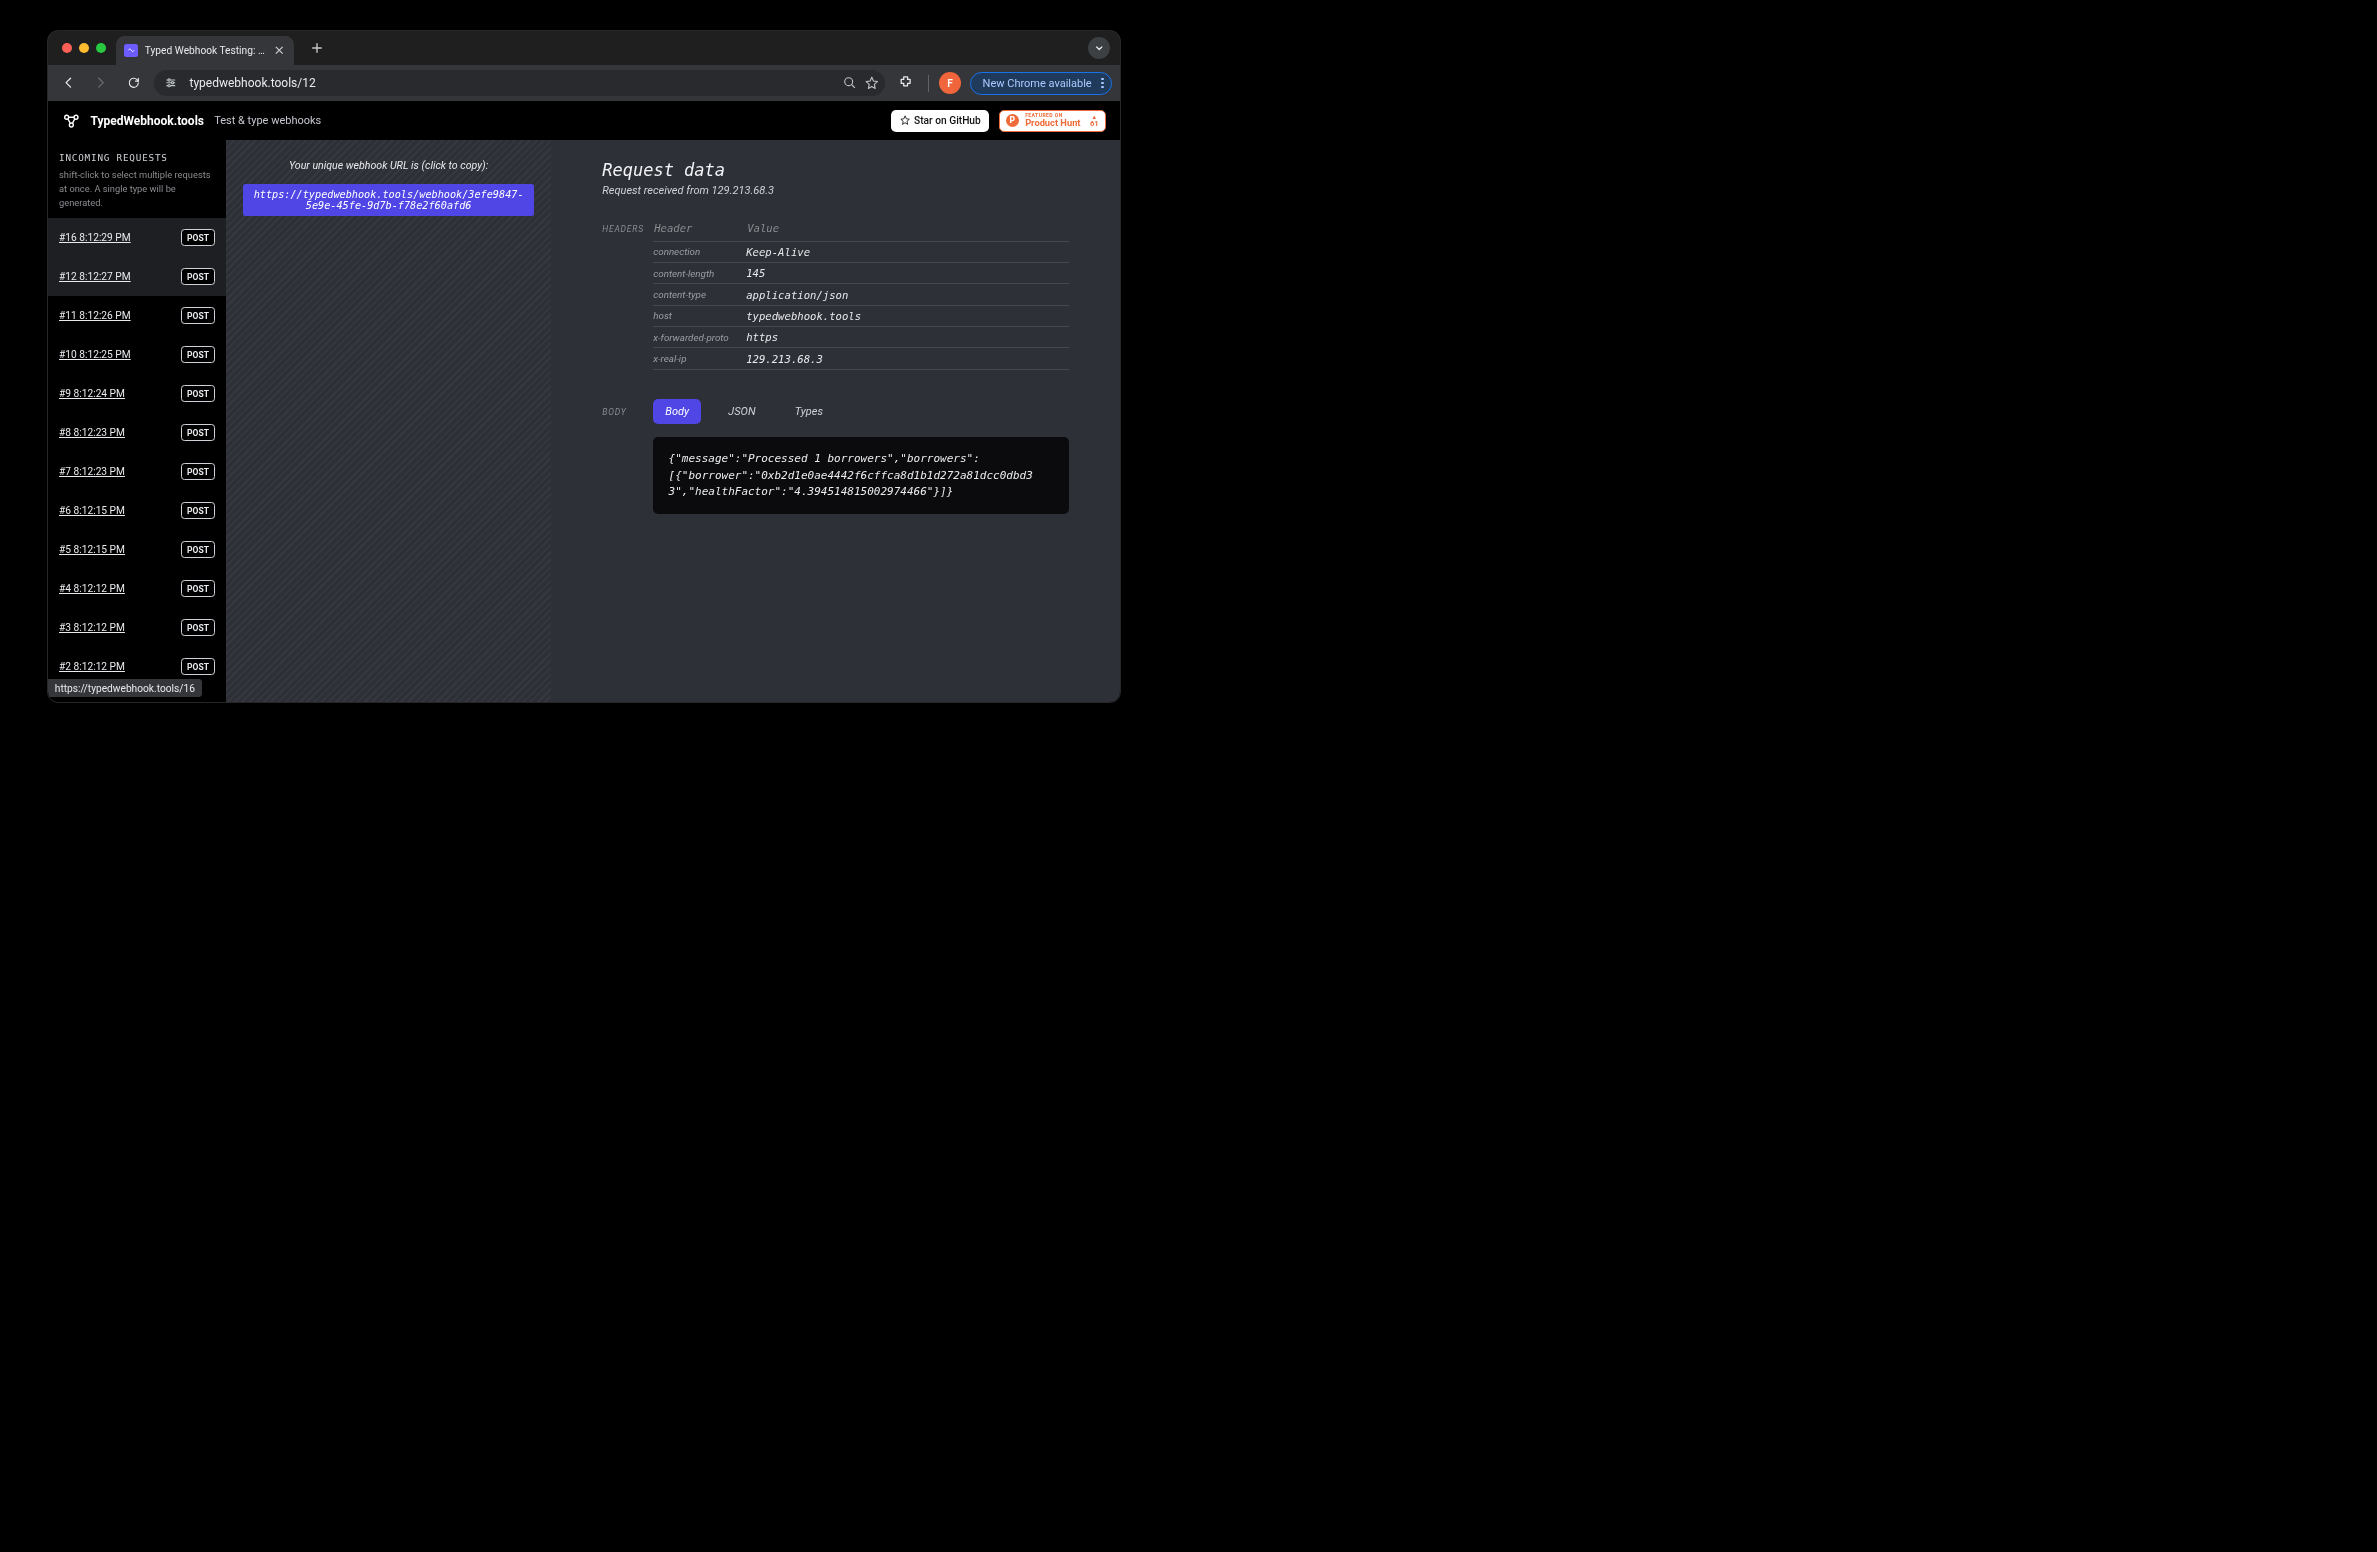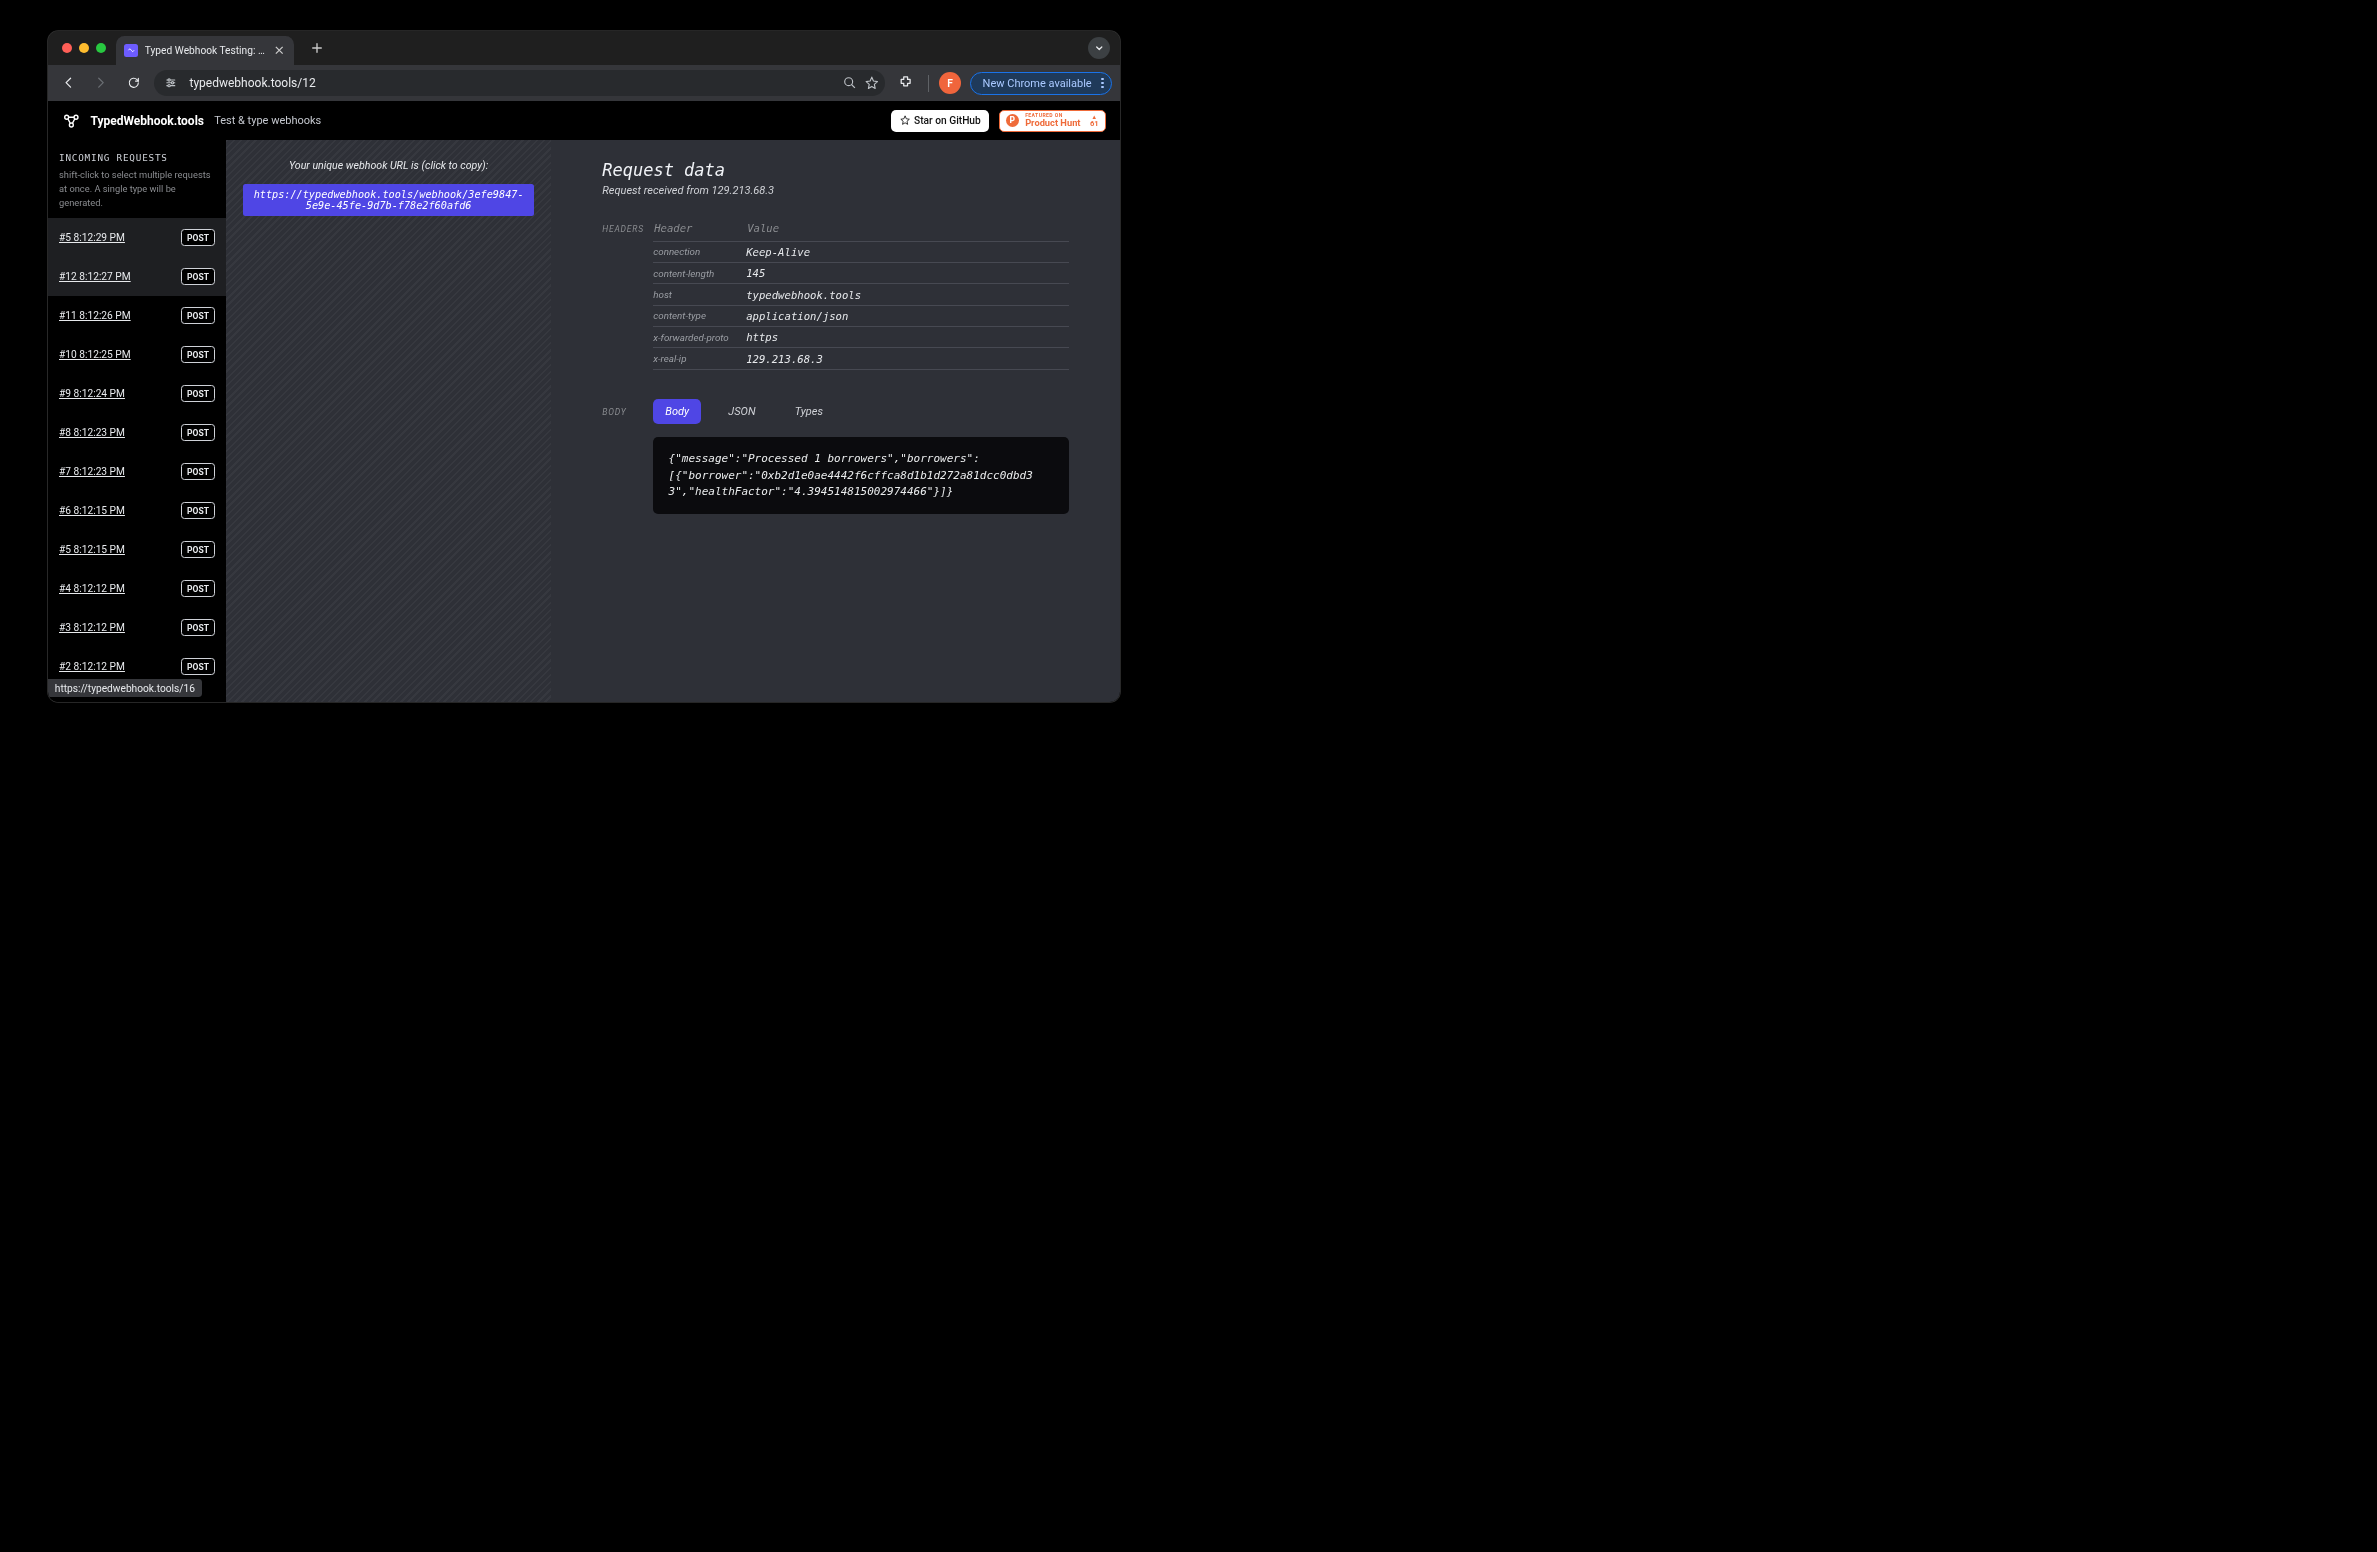--- a/index.html
+++ b/index.html
@@ -382,21 +382,21 @@
 
       <div class="app-body">
 
         <div class="sidebar">
           <div class="sidebar-header">
             <div class="sidebar-title">INCOMING REQUESTS</div>
             <div class="sidebar-help">shift-click to select multiple requests at once. A single type will be generated.</div>
           </div>
           <div class="req-list" id="req-list">
               <div class="req-item selected">
-                <span class="req-label">#5 8:12:29 PM</span>
+                <span class="req-label">#16 8:12:29 PM</span>
                 <span class="method-badge">POST</span>
               </div>
               <div class="req-item selected">
                 <span class="req-label">#12 8:12:27 PM</span>
                 <span class="method-badge">POST</span>
               </div>
               <div class="req-item">
                 <span class="req-label">#11 8:12:26 PM</span>
                 <span class="method-badge">POST</span>
               </div>
@@ -463,26 +463,26 @@
                   <tbody id="headers-body">
                       <tr>
                         <td class="hname">connection</td>
                         <td class="hval">Keep-Alive</td>
                       </tr>
                       <tr>
                         <td class="hname">content-length</td>
                         <td class="hval">145</td>
                       </tr>
                       <tr>
+                        <td class="hname">content-type</td>
+                        <td class="hval">application/json</td>
+                      </tr>
+                      <tr>
                         <td class="hname">host</td>
                         <td class="hval">typedwebhook.tools</td>
-                      </tr>
-                      <tr>
-                        <td class="hname">content-type</td>
-                        <td class="hval">application/json</td>
                       </tr>
                       <tr>
                         <td class="hname">x-forwarded-proto</td>
                         <td class="hval">https</td>
                       </tr>
                       <tr>
                         <td class="hname">x-real-ip</td>
                         <td class="hval">129.213.68.3</td>
                       </tr>
                     </tbody>

